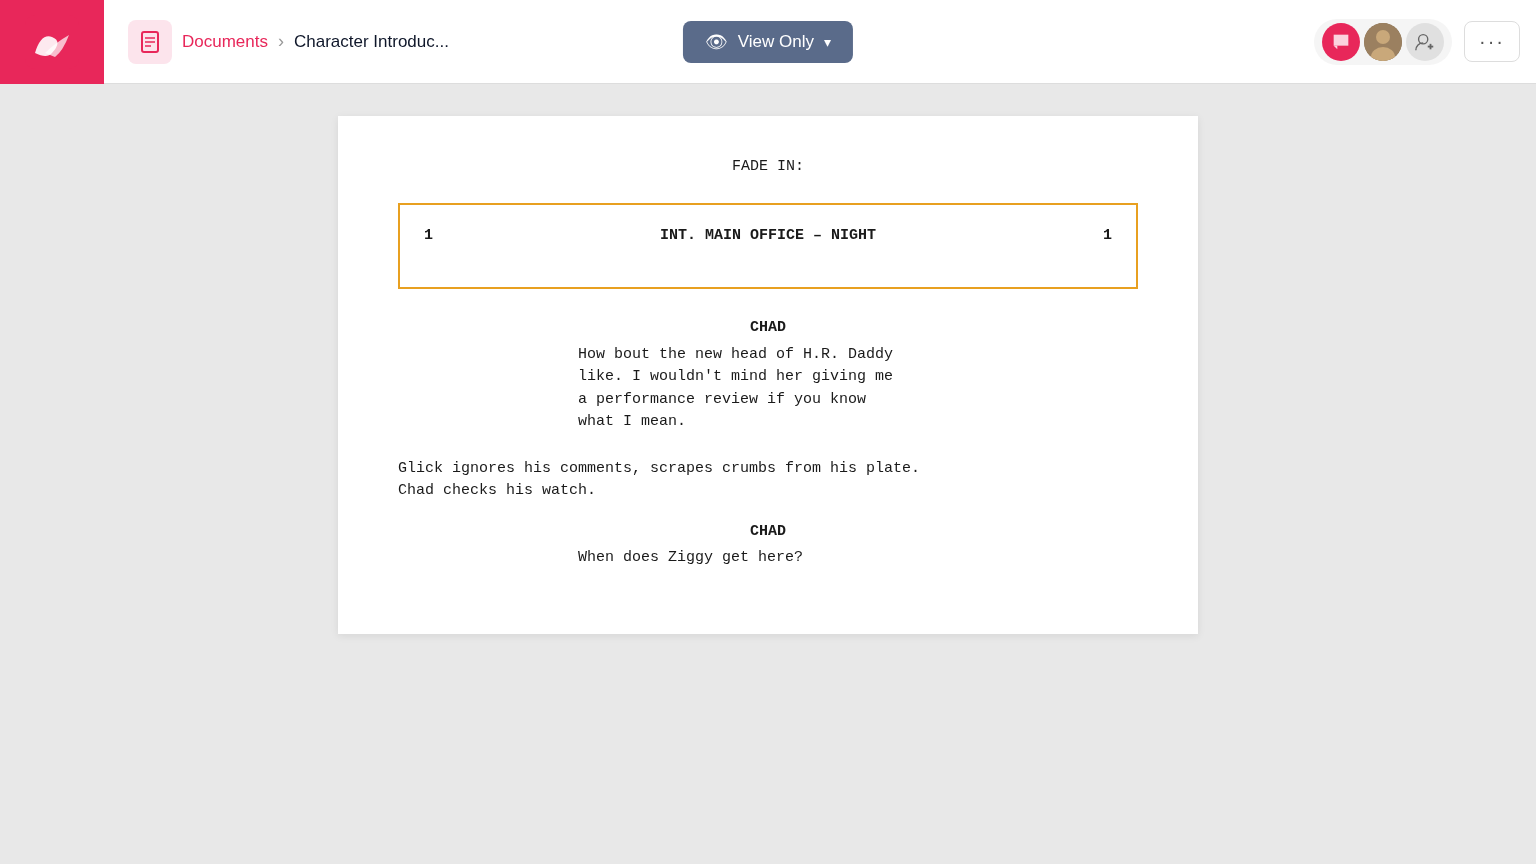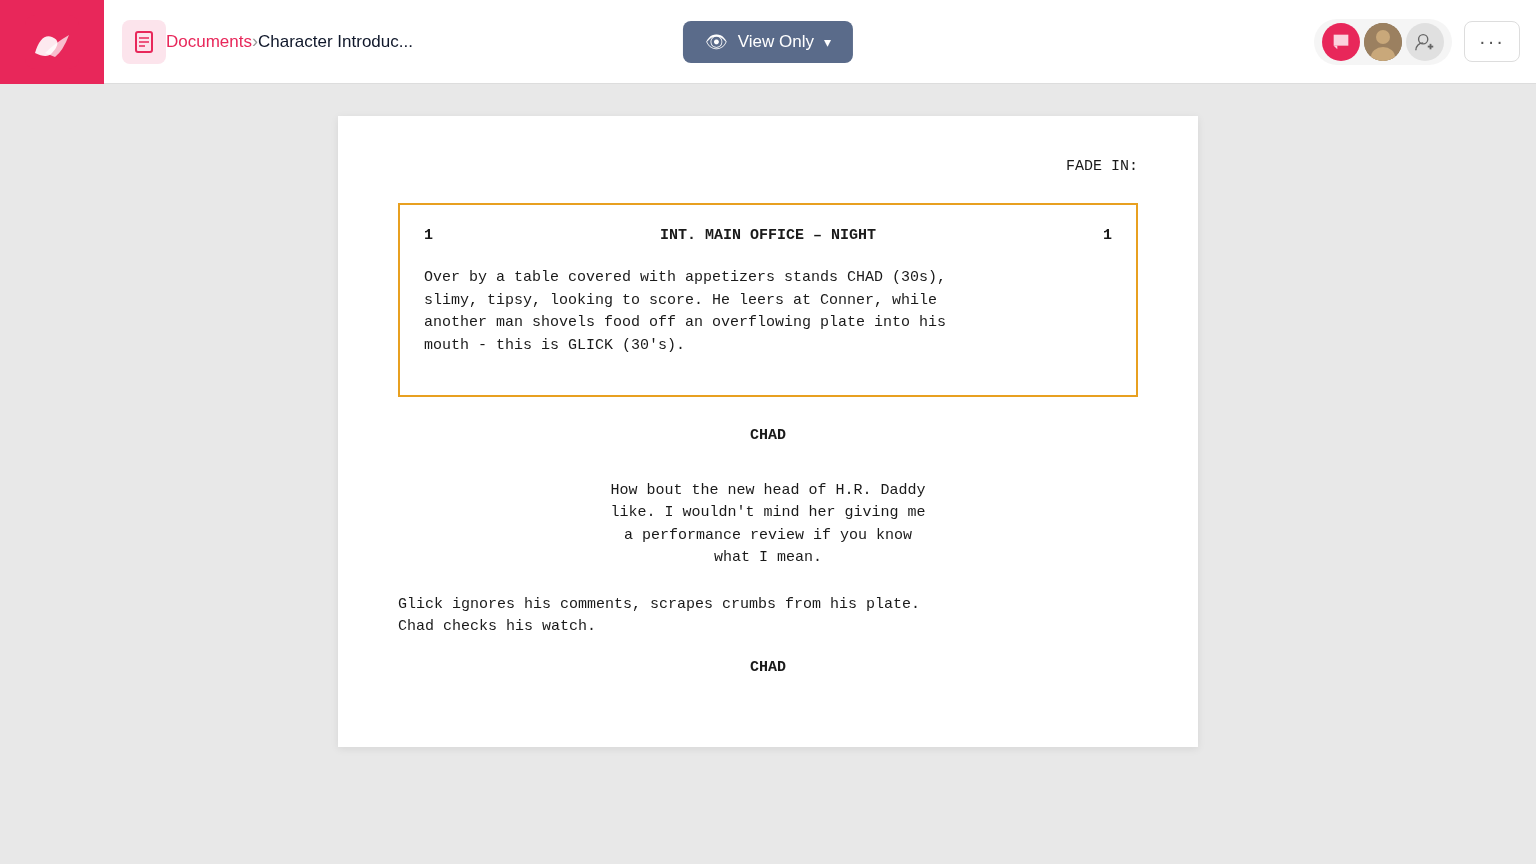--- a/index.html
+++ b/index.html
@@ -36,21 +36,22 @@
     }
 
     .logo-icon {
       width: 54px;
       height: 54px;
     }
 
     .breadcrumb-area {
       display: flex;
       align-items: center;
-      margin-left: 18px;
+      margin-left: 24px;
+      gap: 10px;
     }
 
     .doc-icon-btn {
       width: 44px;
       height: 44px;
       background: #fce4ec;
       border-radius: 8px;
       display: flex;
       align-items: center;
       justify-content: center;
@@ -186,21 +187,21 @@
 
     
     .script-font {
       font-family: 'Courier New', Courier, monospace;
       font-size: 15px;
       line-height: 1.5;
       color: #1a1a1a;
     }
 
     .fade-in {
-      text-align: right;
+      text-align: center;
       margin-bottom: 24px;
     }
 
     
     .scene-box {
       border: 2px solid #e8a020;
       padding: 20px 24px;
       margin-bottom: 28px;
     }
 
@@ -229,32 +230,31 @@
     .action-paragraph {
       margin-bottom: 18px;
     }
 
     
     .dialogue-block {
       display: flex;
       flex-direction: column;
       align-items: center;
       margin-bottom: 24px;
-      gap: 28px;
     }
 
     .character-name {
       text-align: center;
       font-weight: bold;
       margin-bottom: 4px;
     }
 
     .dialogue-text {
       width: 380px;
-      text-align: center;
+      text-align: left;
     }
 
     .action-paragraph-wide {
       margin-bottom: 18px;
       width: 100%;
     }
   </style>
 </head>
 <body>
 
@@ -323,41 +323,36 @@
 
     <div class="scene-box">
       <div class="scene-heading script-font">
         <span class="scene-number-left">1</span>
         <span class="scene-title">INT. MAIN OFFICE – NIGHT</span>
         <span class="scene-number-right">1</span>
       </div>
 
 
 
-      <div class="action-paragraph script-font">
-        Over by a table covered with appetizers stands CHAD (30s),<br>
-        slimy, tipsy, looking to score. He leers at Conner, while<br>
-        another man shovels food off an overflowing plate into his<br>
-        mouth - this is GLICK (30's).
-      </div>
     </div>
 
     <div class="dialogue-block">
       <div class="character-name script-font">CHAD</div>
       <div class="dialogue-text script-font">
         How bout the new head of H.R. Daddy<br>
         like. I wouldn't mind her giving me<br>
         a performance review if you know<br>
         what I mean.
       </div>
     </div>
 
     <div class="action-paragraph-wide script-font">
       Glick ignores his comments, scrapes crumbs from his plate.<br>
       Chad checks his watch.
     </div>
 
     <div class="dialogue-block">
       <div class="character-name script-font">CHAD</div>
+      <div class="dialogue-text script-font">When does Ziggy get here?</div>
     </div>
 
   </div>
 </div>
 
 </body></html>

